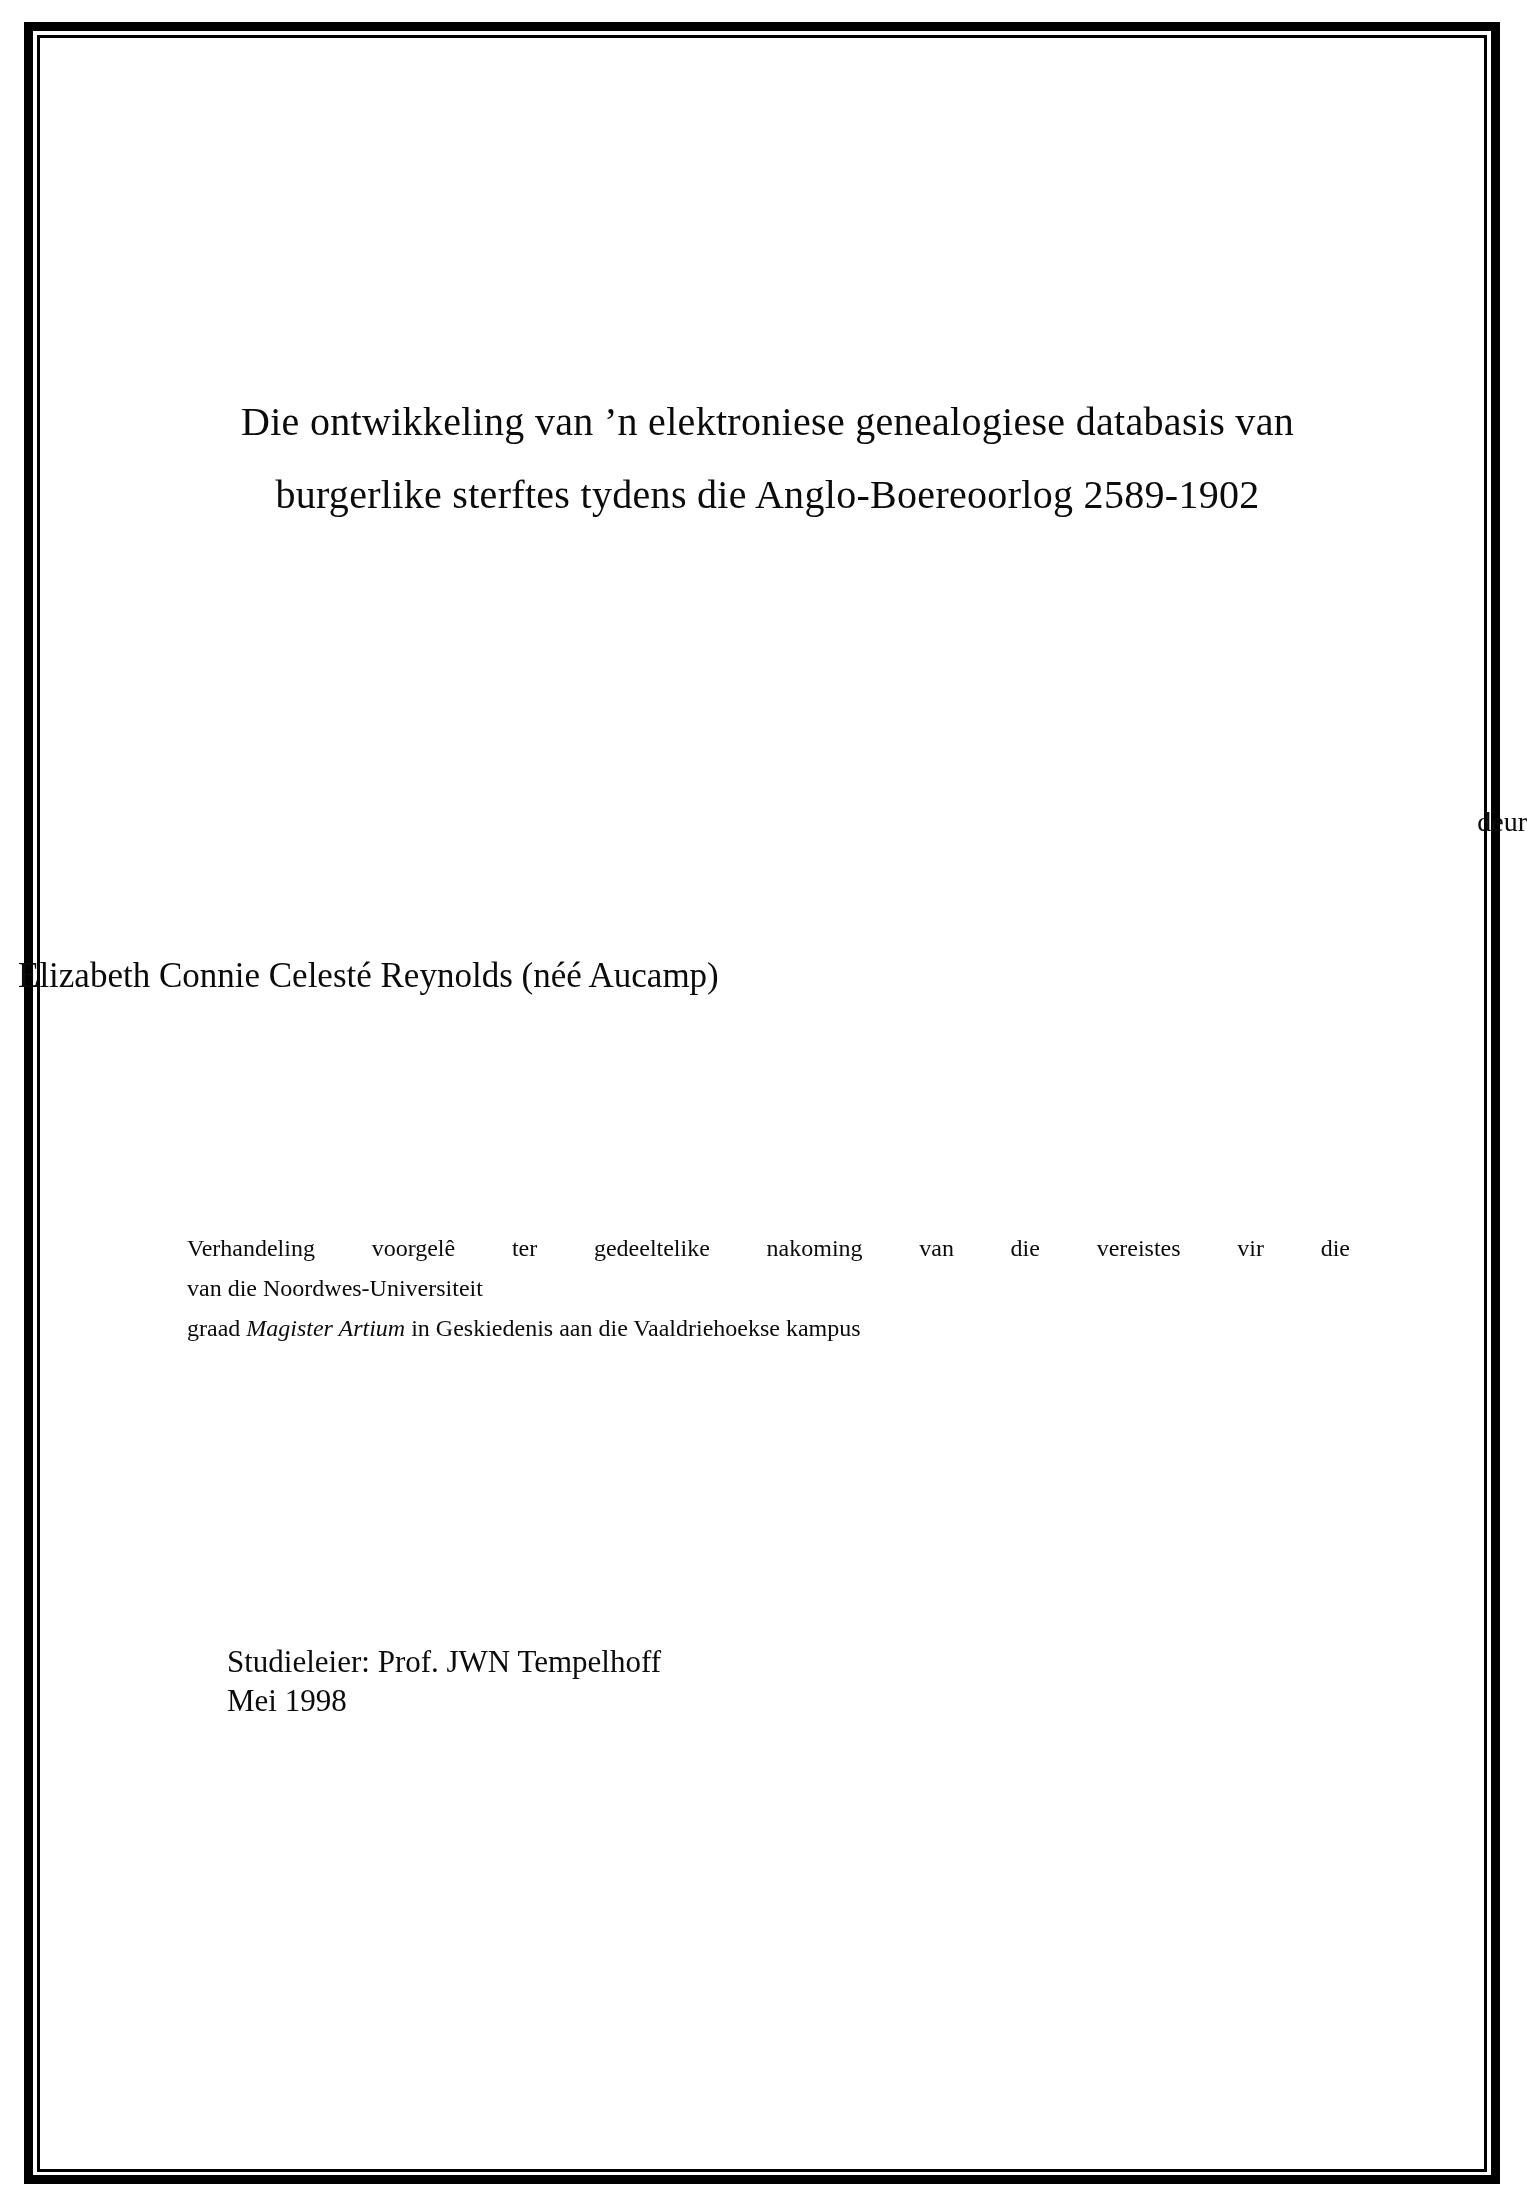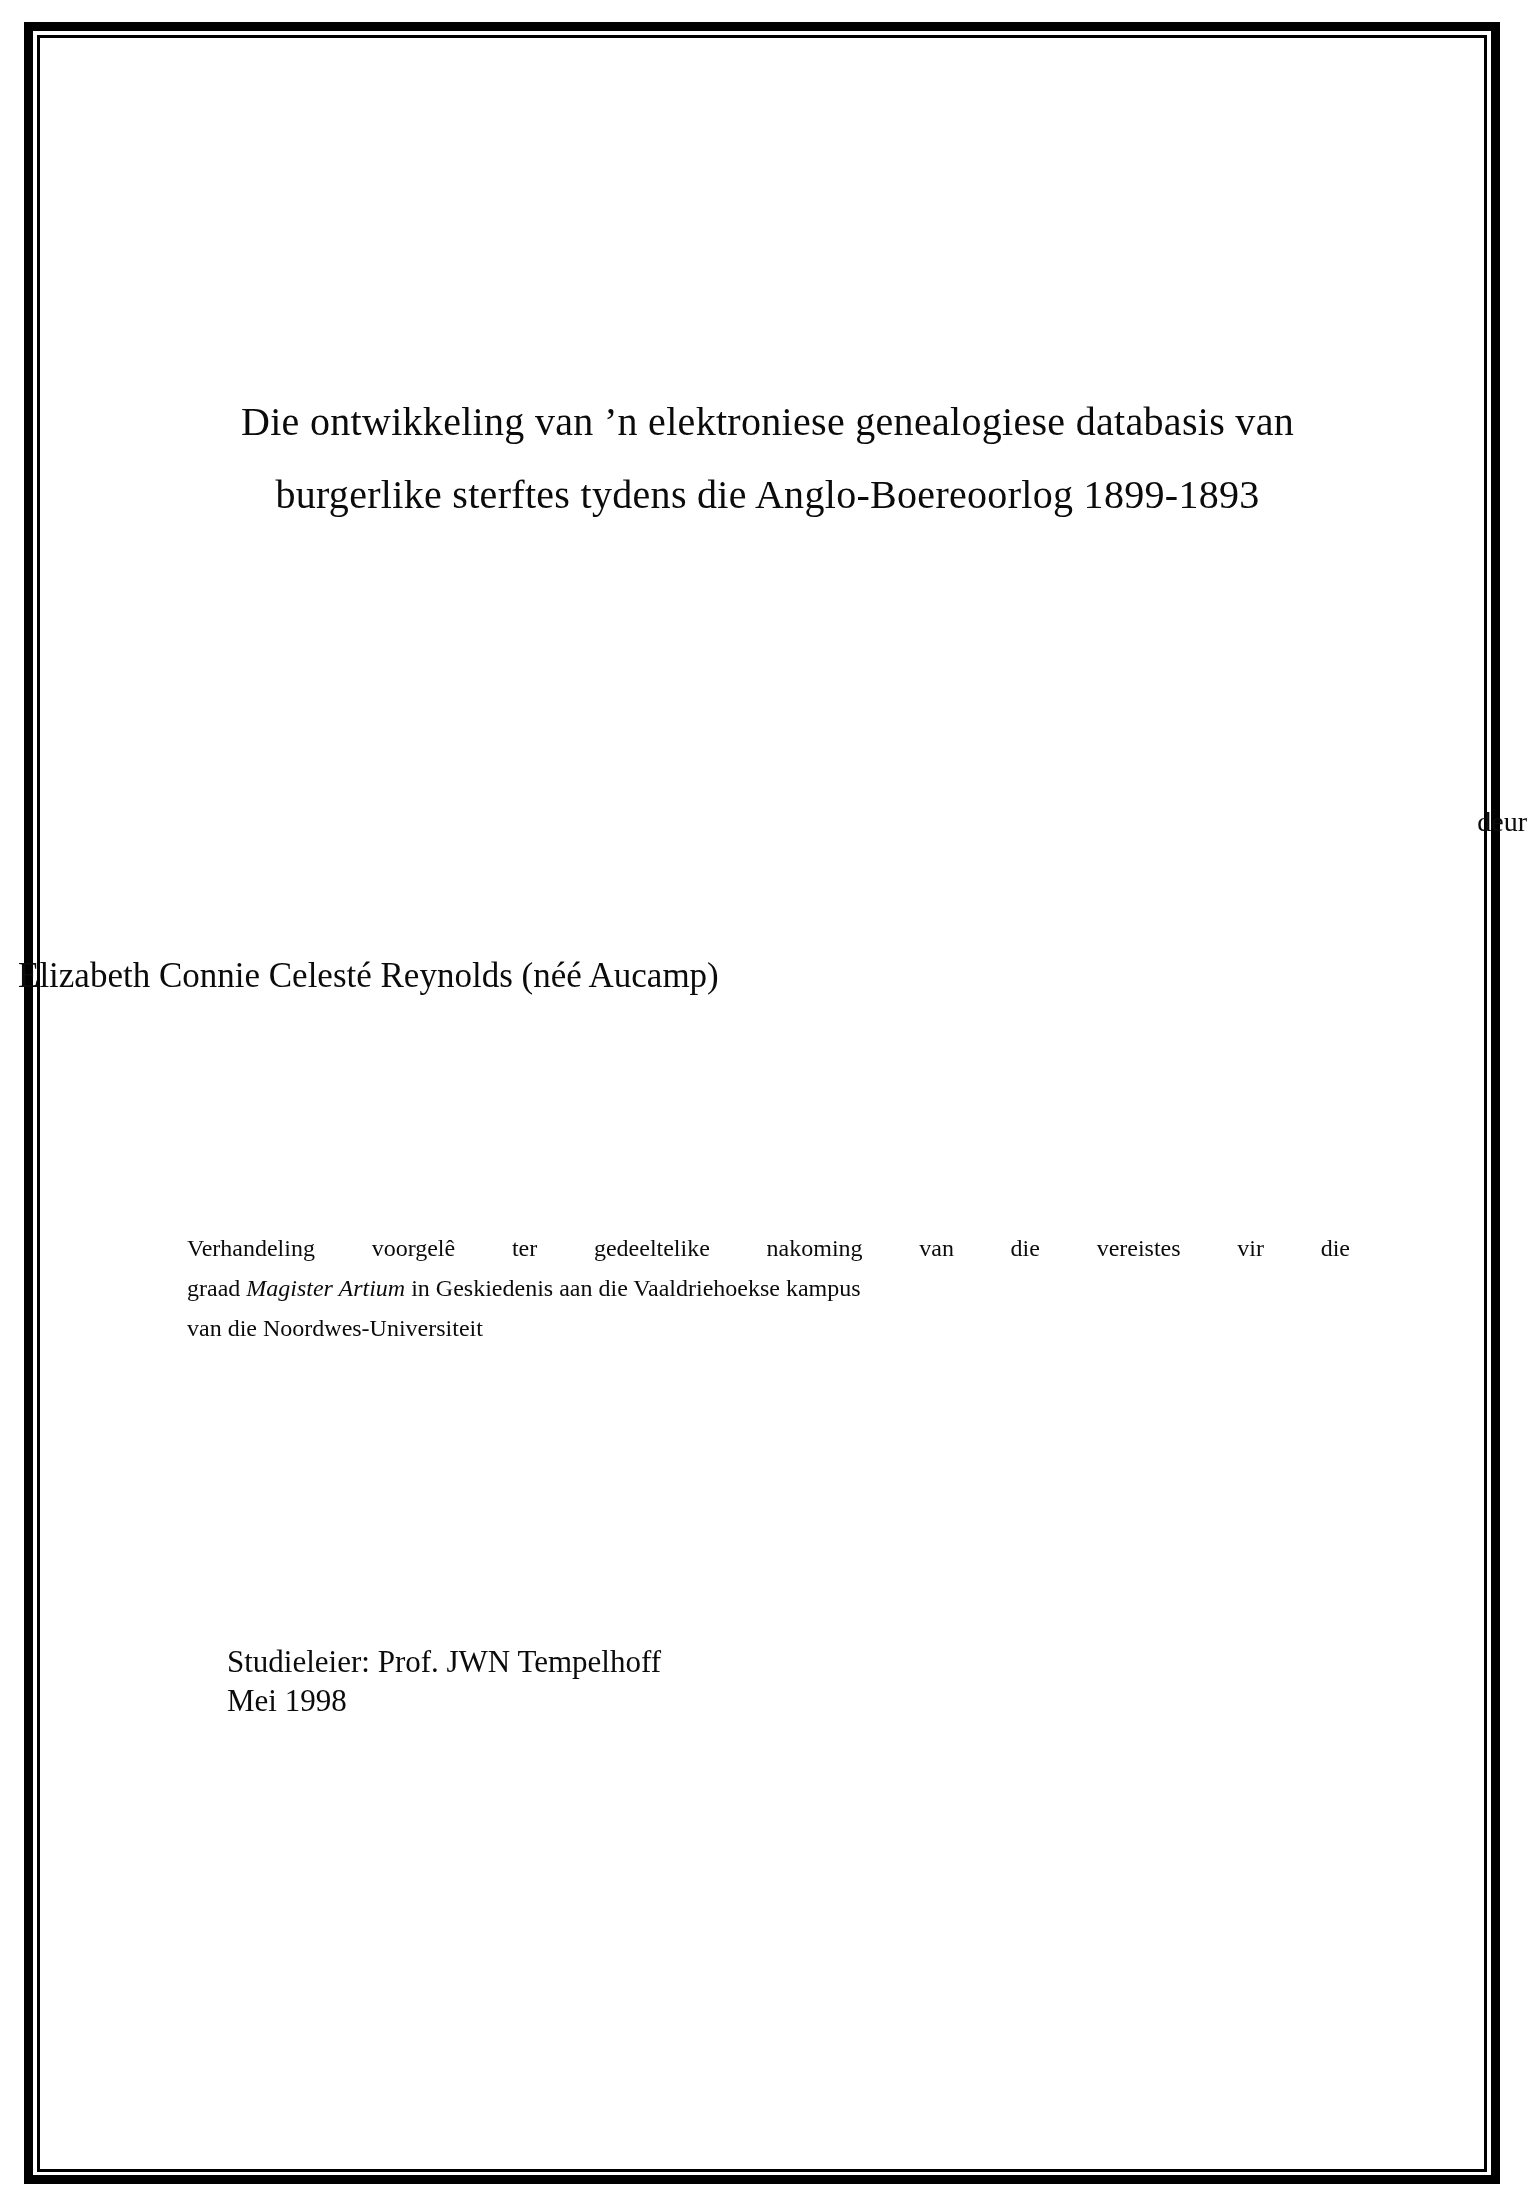--- a/index.html
+++ b/index.html
@@ -99,31 +99,31 @@
 </head>
 <body>
 
 <div class="page">
 
   <div class="frame-outer"></div>
   <div class="frame-inner"></div>
 
   <div class="title">
     <div>Die ontwikkeling van ’n elektroniese genealogiese databasis van</div>
-    <div>burgerlike sterftes tydens die Anglo-Boereoorlog 1899-1893</div>
+    <div>burgerlike sterftes tydens die Anglo-Boereoorlog 2589-1902</div>
   </div>
 
   <div class="byline">deur</div>
 
   <div class="author">Elizabeth Connie Celesté Reynolds (néé Aucamp)</div>
 
   <div class="statement">
     <div class="justified">Verhandeling voorgelê ter gedeeltelike nakoming van die vereistes vir die</div>
+    <div>van die Noordwes-Universiteit</div>
     <div><span>graad </span><span class="italic">Magister Artium</span><span> in Geskiedenis aan die Vaaldriehoekse kampus</span></div>
-    <div>van die Noordwes-Universiteit</div>
   </div>
 
   <div class="supervisor-block">
     <div>Studieleier: Prof. JWN Tempelhoff</div>
     <div>Mei 1998</div>
   </div>
 
 
 </div>
 

